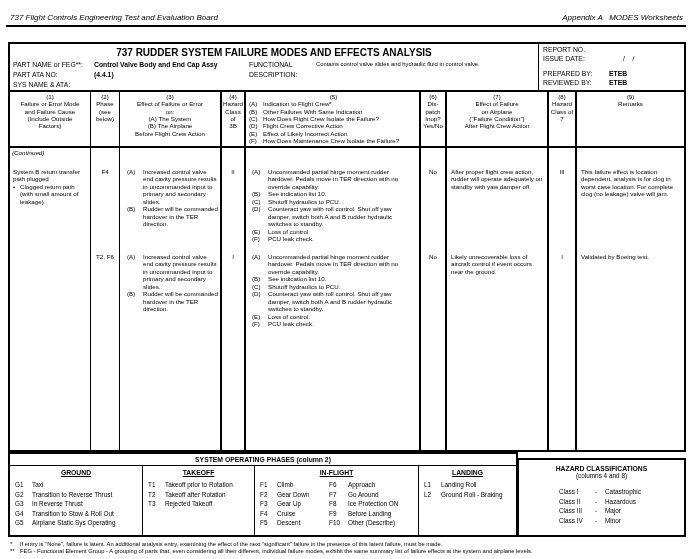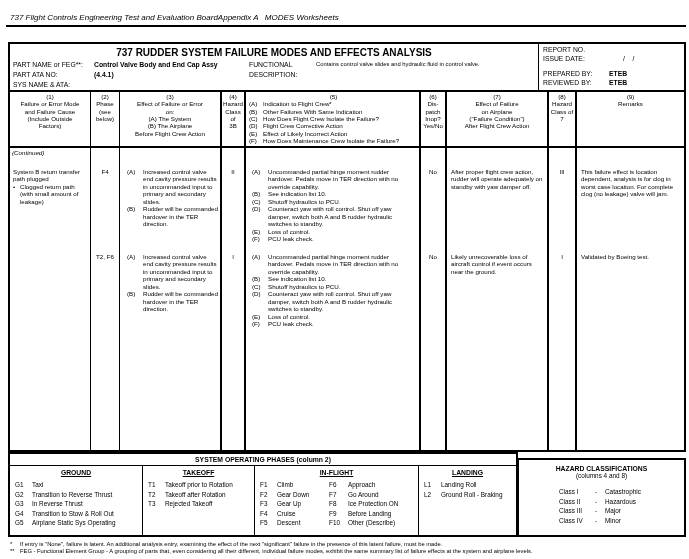--- a/index.html
+++ b/index.html
@@ -3,21 +3,21 @@
 <meta charset="utf-8">
 <style>
   * { box-sizing: border-box; margin: 0; padding: 0; }
   html, body { width: 689px; height: 559px; background: #fff; color: #000;
     font-family: "Liberation Sans", sans-serif; }
   .page { position: relative; width: 689px; height: 559px; overflow: hidden; background: #fff; }
 
   
   .pagehead { position: absolute; left: 6px; top: 13px; width: 680px;
     border-bottom: 2px solid #000; padding: 0 3px 3px 4px;
-    display: flex; justify-content: flex-start;
+    display: flex; justify-content: space-between;
     font-style: italic; font-size: 8px; white-space: pre; }
 
   
   .form { position: absolute; left: 8px; top: 42px; width: 678px; height: 410px;
     border: 2px solid #000; display: flex; flex-direction: column; }
 
   .titleblock { height: 48px; border-bottom: 2px solid #000; display: flex; }
   .tb-left { position: relative; flex: 1; }
   .tb-right { position: relative; width: 146px; border-left: 1px solid #000; }
   .form-title { position: absolute; top: 3px; left: 0; right: 0; text-align: center;

